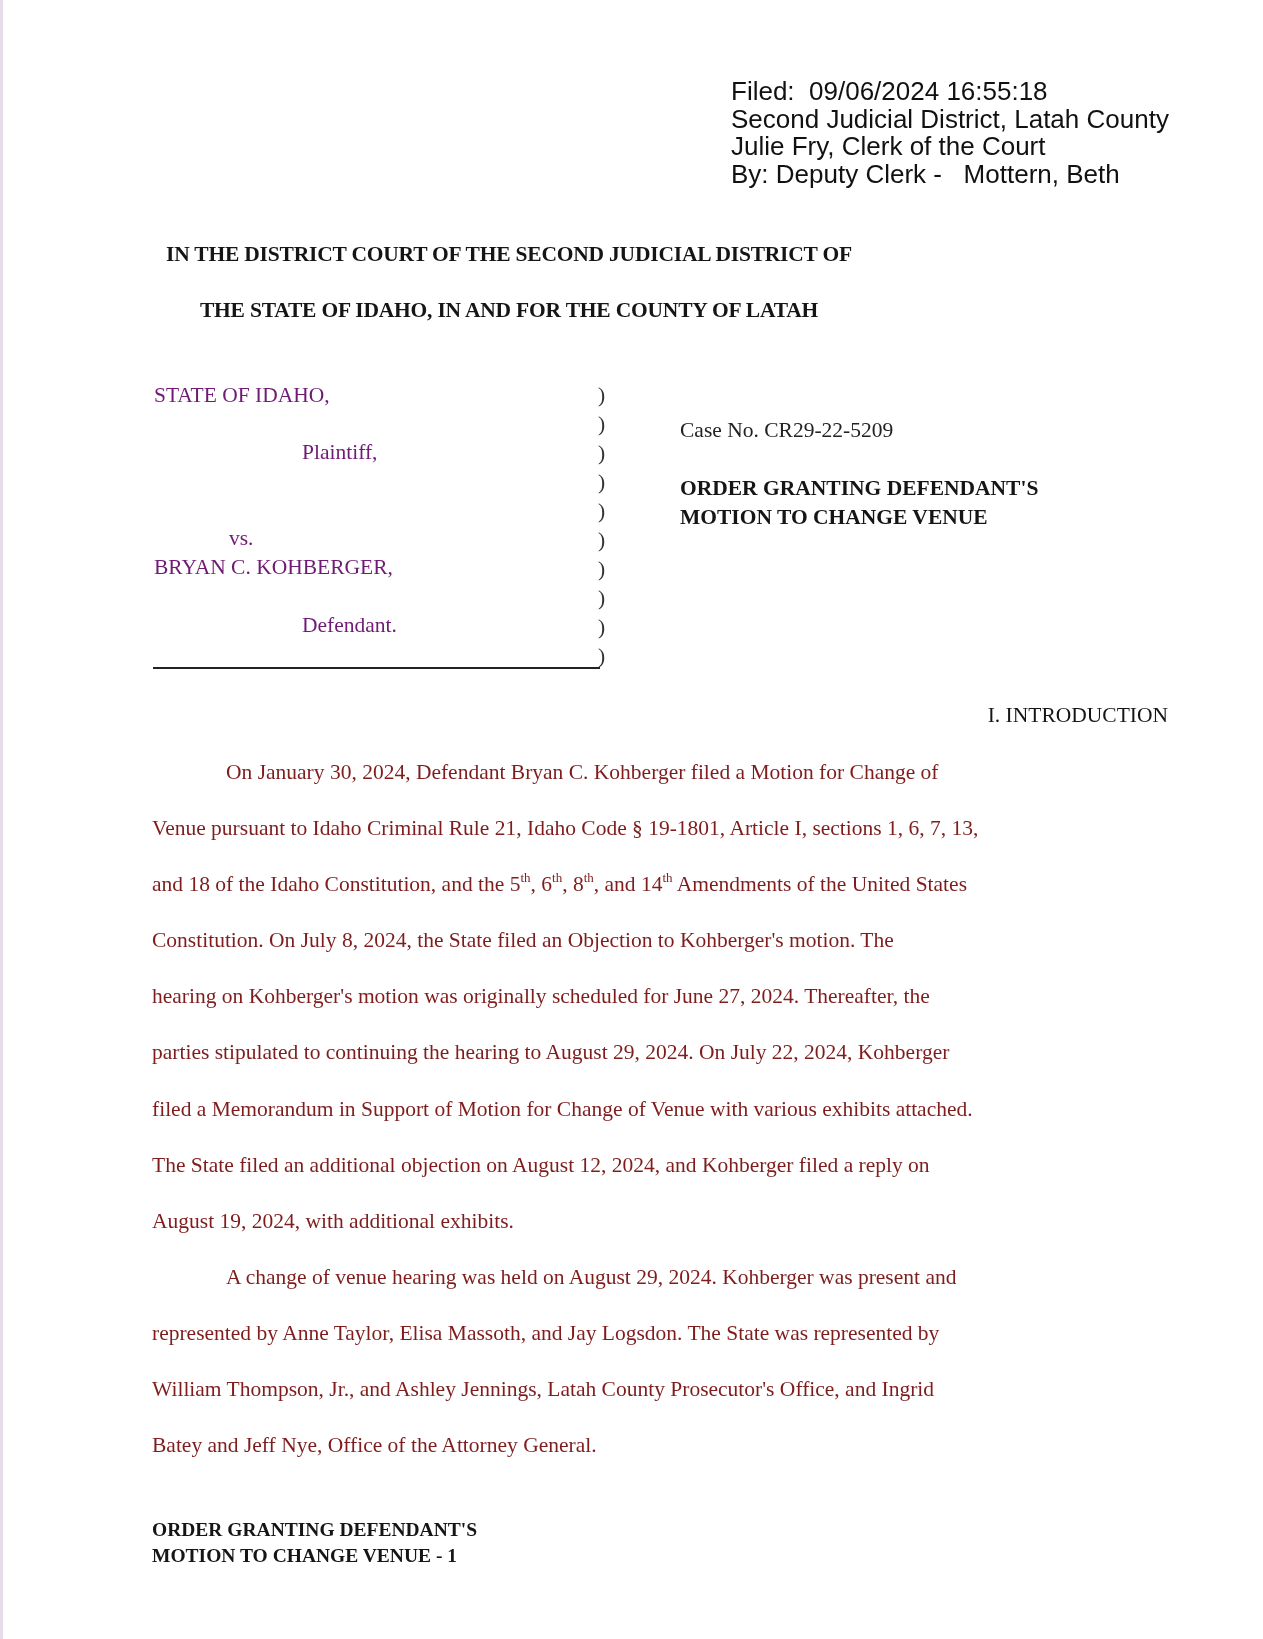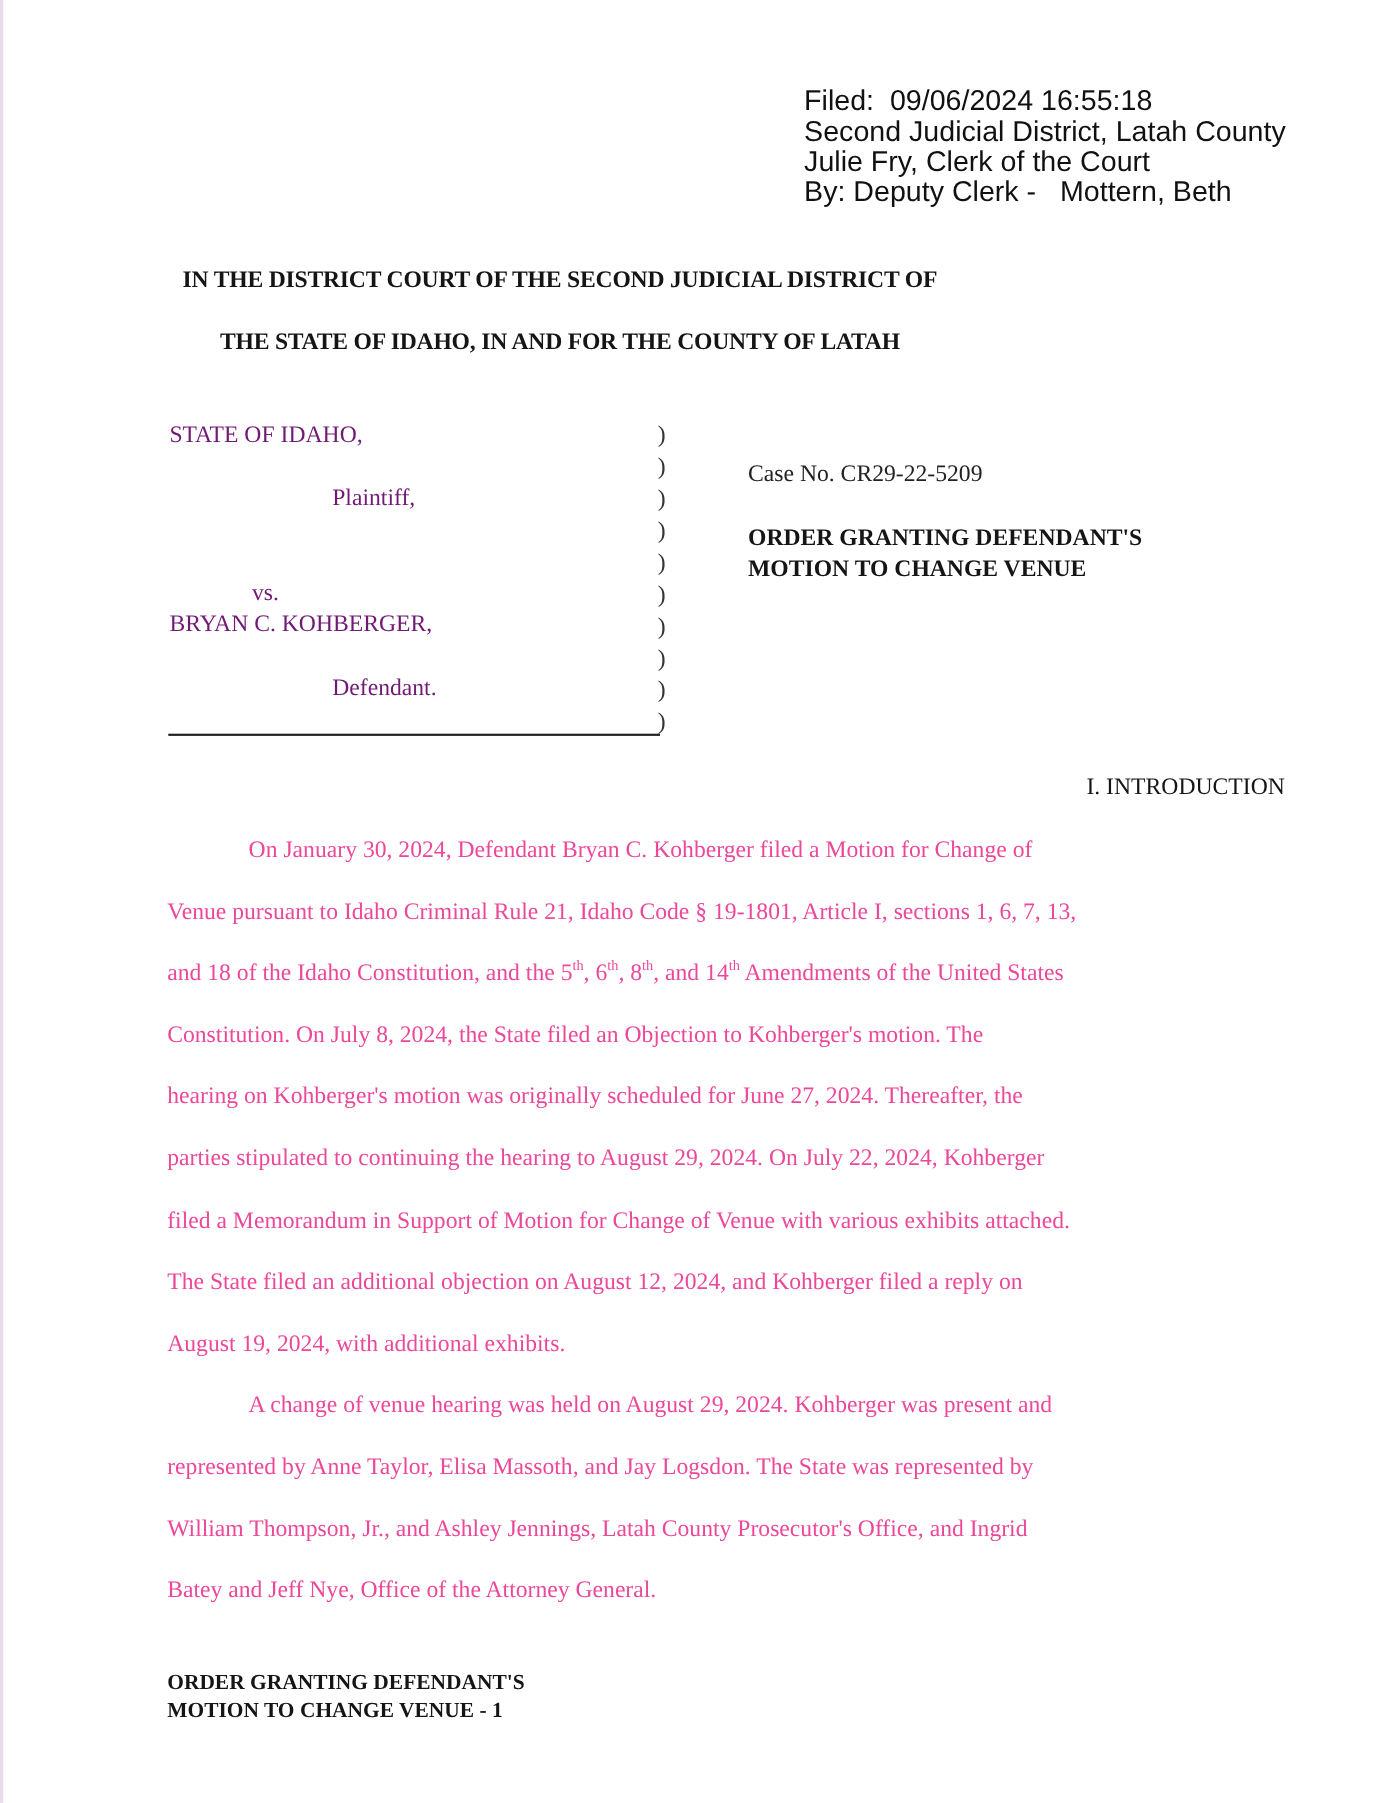--- a/index.html
+++ b/index.html
@@ -16,21 +16,21 @@
   .court-heading {
     position: absolute; left: 0; width: 1018px; text-align: center;
     font-weight: bold; font-size: 21.5px; color: #151515; letter-spacing: -0.2px;
   }
   .caption-left { position: absolute; left: 154px; font-size: 21.5px; color: #701a75; }
   .paren { position: absolute; left: 598px; font-size: 21.5px; color: #333; }
   .caption-rule { position: absolute; left: 153px; top: 667px; width: 447px; height: 1.5px; background: #222; }
   .case-no { position: absolute; left: 680px; top: 418px; font-size: 21.5px; color: #222; }
   .order-title { position: absolute; left: 680px; top: 474px; font-size: 21.5px; font-weight: bold; line-height: 29px; color: #151515; }
   .section-heading { position: absolute; left: 0; width: 1168px; top: 703px; text-align: right; font-weight: normal; font-size: 21.5px; color: #151515; }
-  .body-line { position: absolute; left: 152px; font-size: 21.5px; color: #ec4899; white-space: nowrap; font-family: Liberation Serif, serif; }
+  .body-line { position: absolute; left: 152px; font-size: 21.5px; color: #7f1d1d; white-space: nowrap; font-family: Liberation Serif, serif; }
   .body-line.indent { left: 226px; }
   sup { font-size: 13px; vertical-align: 9px; line-height: 0; }
   .footer { position: absolute; left: 152px; top: 1517px; font-weight: bold; font-size: 19.5px; line-height: 26px; color: #151515; }
 </style>
 </head>
 <body>
 
 <div class="left-edge"></div>
 
 <div class="filed-stamp">

